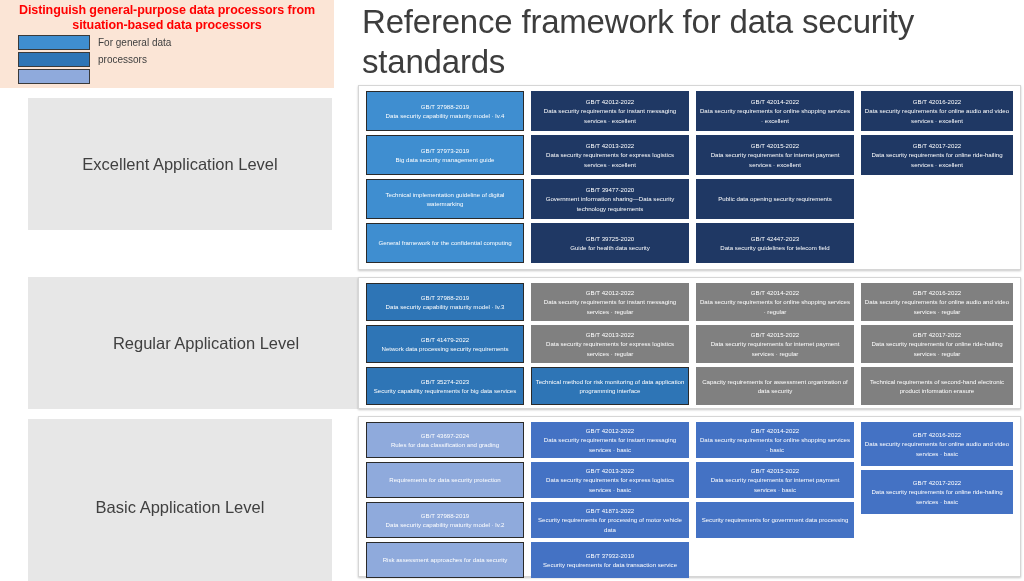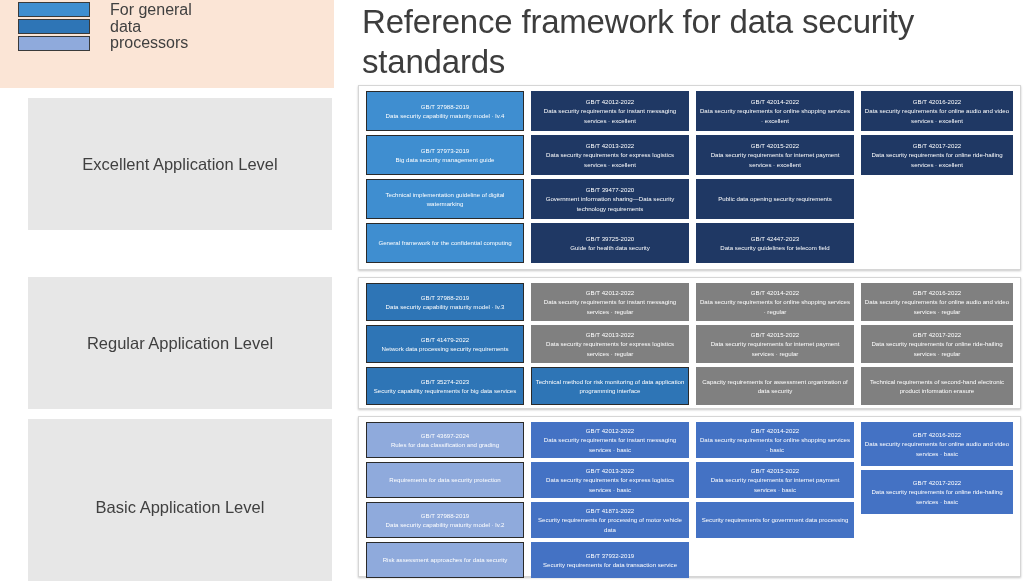--- a/index.html
+++ b/index.html
@@ -21,41 +21,41 @@
   #legend-title{
     color:#ff0000;font-weight:bold;font-size:12.5px;line-height:14.5px;
     text-align:center;letter-spacing:-0.1px;
     margin:1px 2px 3px 2px;
   }
   #legend-body{display:flex;flex-direction:row;padding-left:12px;}
   .legend-col{display:flex;flex-direction:row;}
   .sw-stack{display:flex;flex-direction:column;gap:2px;}
   .swatch{width:72px;height:15px;border:1px solid #3a3a3a;box-sizing:border-box;}
   .legend-txt{
-    font-size:16px;line-height:16.5px;color:#404040;
-    margin-left:20px;max-width:84px;
+    font-size:10px;line-height:16.5px;color:#404040;
+    margin-left:8px;max-width:84px;
   }
   .legend-gap{width:22px;}
 
   
   #title{
     position:absolute;left:362px;top:2px;width:600px;
     font-size:33px;line-height:40px;color:#3d3d3d;font-weight:400;
     letter-spacing:-0.2px;
   }
 
   
   .level-panel{
     position:absolute;left:28px;width:304px;
     background:#e7e7e7;
     display:flex;align-items:center;justify-content:center;
     color:#404040;font-size:16.5px;
   }
   #level-excellent{top:98px;height:132px;}
-  #level-regular{top:277px;height:132px;}
+  #level-regular{top:277px;height:132px;padding-left:26px;}
   #level-basic{top:419px;height:176px;}
 
   
   .group{
     position:absolute;left:358px;width:663px;
     background:#ffffff;
     border:1px solid #d6d6d6;
     box-shadow:0 1px 2px rgba(0,0,0,.22);
     box-sizing:border-box;
   }
@@ -93,20 +93,21 @@
 
   .h36{height:36px;}
   .h38{height:38px;}
   .h40{height:40px;}
   .h44{height:44px;}
 </style>
 </head>
 <body>
 
 <div id="legend">
+  <div id="legend-title">Distinguish  general-purpose data processors from situation-based data processors</div>
   <div id="legend-body">
     <div class="legend-col">
       <div class="sw-stack">
         <div class="swatch" style="background: rgb(63, 142, 208);"></div>
         <div class="swatch" style="background: rgb(46, 117, 182);"></div>
         <div class="swatch" style="background: rgb(143, 170, 220);"></div>
       </div>
       <div class="legend-txt">For general data processors</div>
     </div>
     <div class="legend-gap"></div>

